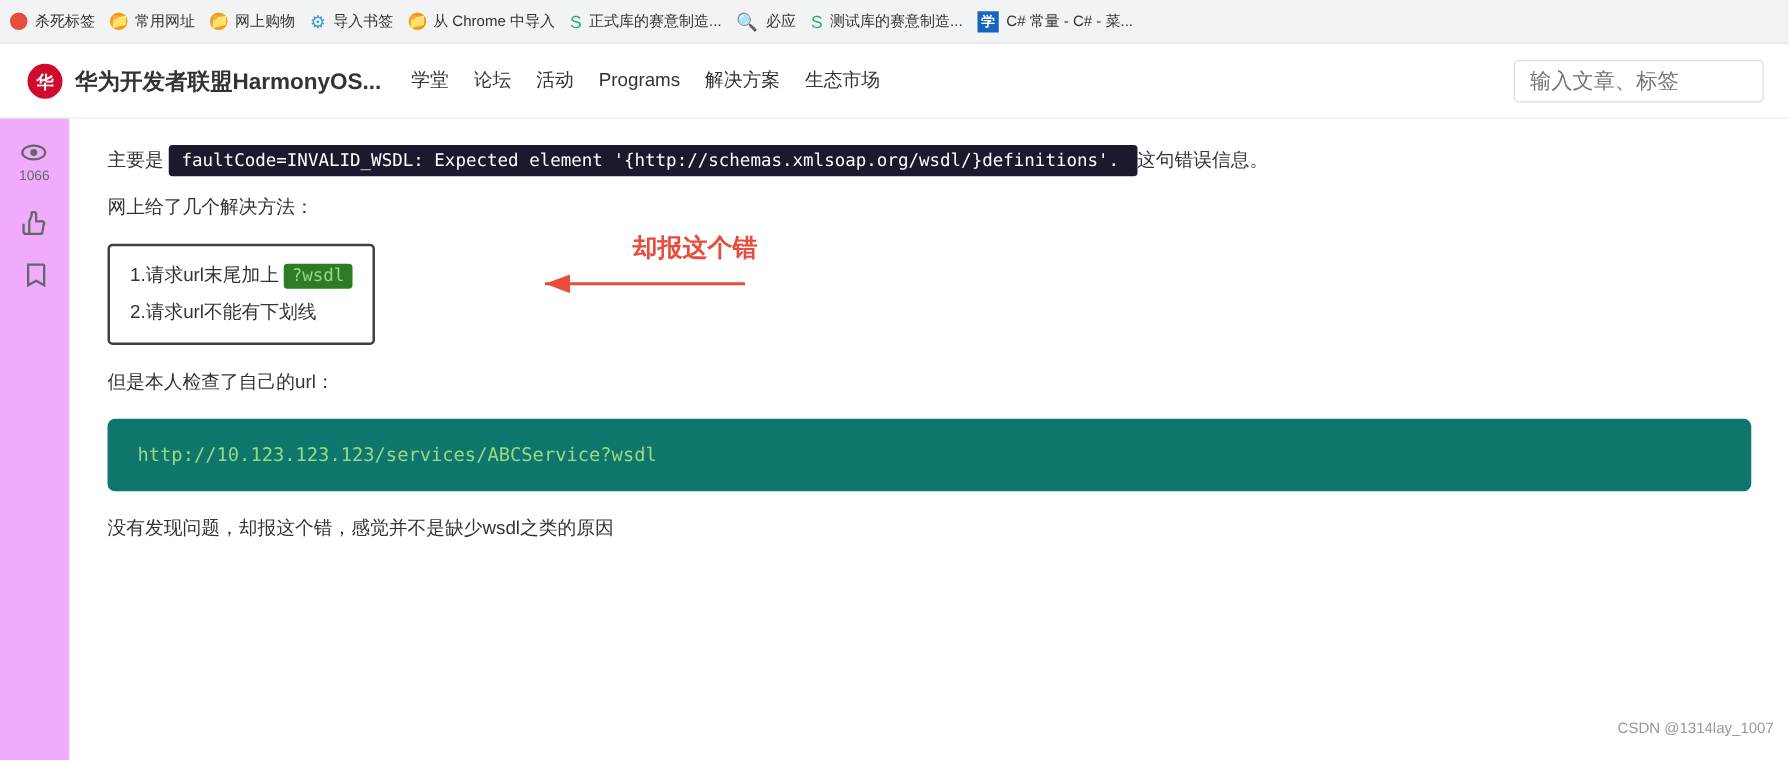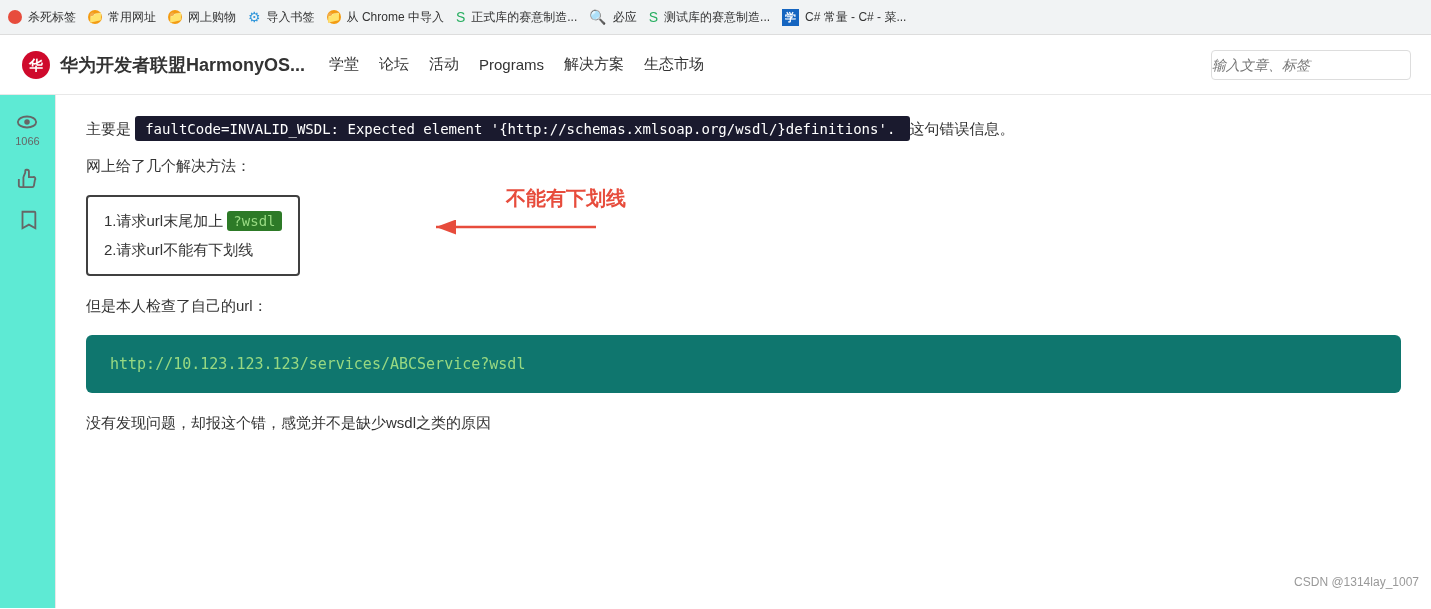--- a/index.html
+++ b/index.html
@@ -64,43 +64,42 @@
       color: #333;
     }
     .nav-link {
       cursor: pointer;
       color: #333;
     }
     .search-input-area {
       margin-left: auto;
       border: 1px solid #ddd;
       border-radius: 4px;
-      padding: 6px 0;
-      font-size: 14px;
+      padding: 6px 12px;
+      font-size: 17px;
       color: #999;
       width: 200px;
-      font-style: italic;
     }
 
     
     .main-layout {
       display: flex;
       height: calc(609px - 36px - 60px);
     }
 
     
     .left-sidebar {
       width: 56px;
       border-right: 1px solid #e8e8e8;
       display: flex;
       flex-direction: column;
       align-items: center;
       padding-top: 16px;
       gap: 20px;
-      background: #5eead4;
+      background: #f0abfc;
     }
     .sidebar-icon-item {
       display: flex;
       flex-direction: column;
       align-items: center;
       font-size: 11px;
       color: #666;
       cursor: pointer;
       gap: 2px;
     }
@@ -283,21 +282,21 @@
       <div class="solutions-area">
         <div class="solutions-box">
           <div>
             <span>1.请求url末尾加上</span>
             <span class="wsdl-highlight">?wsdl</span>
           </div>
           <div>2.请求url不能有下划线</div>
         </div>
 
         
-        <span class="annotation-text">不能有下划线</span>
+        <span class="annotation-text">却报这个错</span>
 
         
         <svg style="position:absolute;top:12px;left:340px;" width="180" height="40">
 
           <defs>
             <marker id="arrowhead" markerWidth="8" markerHeight="6" refX="8" refY="3" orient="auto">
               <polygon points="0 0, 8 3, 0 6" fill="#e74c3c"></polygon>
             </marker>
           </defs>
           <path d="M 170 20 C 130 20, 80 20, 10 20" stroke="#e74c3c" stroke-width="2.5" fill="none" marker-end="url(#arrowhead)"></path>

